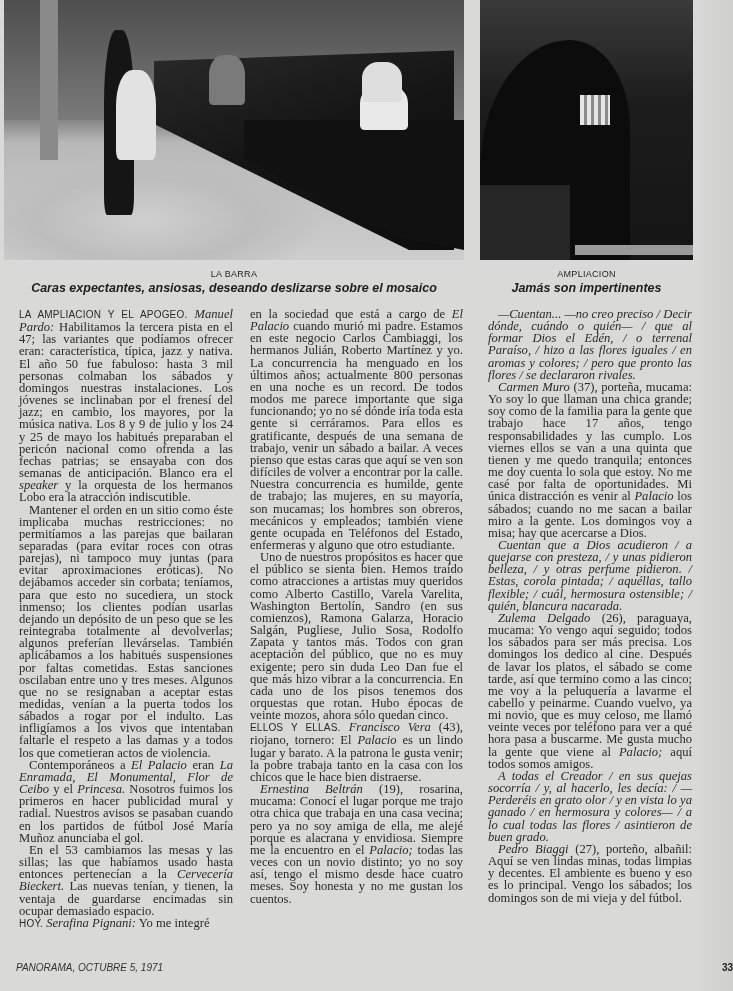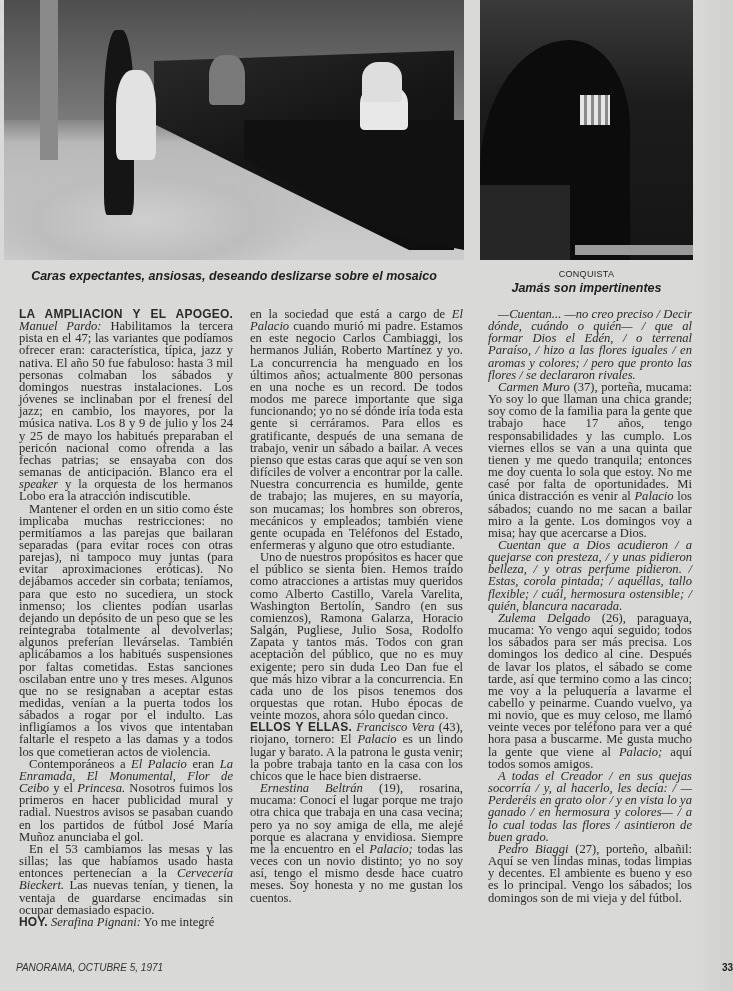--- a/index.html
+++ b/index.html
@@ -77,21 +77,21 @@
       text-align: justify; hyphens: manual;
     }
     .col-1 { left: 19px; width: 214px; }
     .col-2 { left: 250px; width: 213px; }
     .col-3 { left: 488px; width: 204px; }
     .col p { margin: 0; text-indent: 10px; }
     .col p.first { text-indent: 0; }
     .col p.gap { margin-top: 0; }
     .section-head {
       font-family: "Liberation Sans", "DejaVu Sans", sans-serif;
-      font-weight: bold; font-size: 12px; letter-spacing: 0.2px;
+      font-weight: normal; font-size: 10px; letter-spacing: 0.2px;
     }
     .it { font-style: italic; }
     .verse { font-style: italic; }
     
     .footer-left {
       position: absolute; left: 16px; top: 962px;
       font-family: "Liberation Sans", "DejaVu Sans", sans-serif;
       font-style: italic; font-size: 10px; color: #333;
     }
     .footer-right {
@@ -110,31 +110,32 @@
   <div class="column" style="left:36px"></div>
   <div class="crowd"></div>
   <div class="bench"></div>
   <div class="person" style="left:100px;top:30px;width:30px;height:185px;background:#151515"></div>
   <div class="person" style="left:112px;top:70px;width:40px;height:90px;background:#e2e2e2"></div>
   <div class="person" style="left:356px;top:85px;width:48px;height:45px;background:#e8e8e8"></div>
   <div class="person" style="left:358px;top:62px;width:40px;height:40px;background:#dedede"></div>
   <div class="person" style="left:205px;top:55px;width:36px;height:50px;background:#7a7a7a"></div>
 </div>
 <div class="caption caption-left">
+  <div class="kicker">LA BARRA</div>
   <div class="head">Caras expectantes, ansiosas, deseando deslizarse sobre el mosaico</div>
 </div>
 
 <div class="photo photo-right">
   <div class="figure"></div>
   <div class="bottles"></div>
   <div class="chair"></div>
   <div class="tray"></div>
 </div>
 <div class="caption caption-right">
-  <div class="kicker">CONQUISTA</div>
+  <div class="kicker">AMPLIACION</div>
   <div class="head">Jamás son impertinentes</div>
 </div>
 
 <div class="col col-1">
   <p class="first"><span class="section-head">LA AMPLIACION Y EL APOGEO.</span> <span class="it">Manuel Pardo:</span><span> Habilitamos la tercera pista en el 47; las variantes que podíamos ofrecer eran: característica, típica, jazz y nativa. El año 50 fue fabuloso: hasta 3 mil personas colmaban los sábados y domingos nuestras instalaciones. Los jóvenes se inclinaban por el frenesí del jazz; en cambio, los mayores, por la música nativa. Los 8 y 9 de julio y los 24 y 25 de mayo los habitués preparaban el pericón nacional como ofrenda a las fechas patrias; se ensayaba con dos semanas de anticipación. Blanco era el </span><span class="it">speaker</span><span> y la orquesta de los hermanos Lobo era la atracción indiscutible.</span></p>
   <p>Mantener el orden en un sitio como éste implicaba muchas restricciones: no permitíamos a las parejas que bailaran separadas (para evitar roces con otras parejas), ni tampoco muy juntas (para evitar aproximaciones eróticas). No dejábamos acceder sin corbata; teníamos, para que esto no sucediera, un stock inmenso; los clientes podían usarlas dejando un depósito de un peso que se les reintegraba totalmente al devolverlas; algunos preferían llevárselas. También aplicábamos a los habitués suspensiones por faltas cometidas. Estas sanciones oscilaban entre uno y tres meses. Algunos que no se resignaban a aceptar estas medidas, venían a la puerta todos los sábados a rogar por el indulto. Las infligíamos a los vivos que intentaban faltarle el respeto a las damas y a todos los que cometieran actos de violencia.</p>
   <p><span>Contemporáneos a </span><span class="it">El Palacio</span><span> eran </span><span class="it">La Enramada, El Monumental, Flor de Ceibo</span><span> y el </span><span class="it">Princesa.</span><span> Nosotros fuimos los primeros en hacer publicidad mural y radial. Nuestros avisos se pasaban cuando en los partidos de fútbol José María Muñoz anunciaba el gol.</span></p>
   <p><span>En el 53 cambiamos las mesas y las sillas; las que habíamos usado hasta entonces pertenecían a la </span><span class="it">Cervecería Bieckert.</span><span> Las nuevas tenían, y tienen, la ventaja de guardarse encimadas sin ocupar demasiado espacio.</span></p>
   <p class="first gap"><span class="section-head">HOY.</span> <span class="it">Serafina Pignani:</span><span> Yo me integré</span></p>
 </div>

